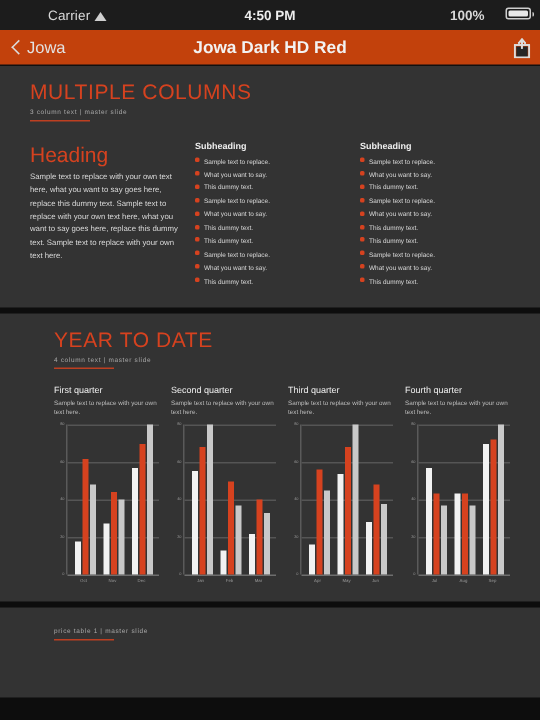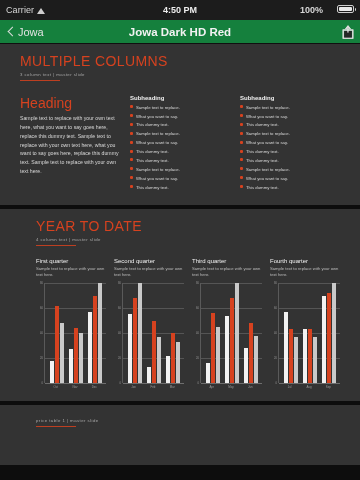--- a/index.html
+++ b/index.html
@@ -10,21 +10,21 @@
     color:#e8e8e8;
     -webkit-font-smoothing:antialiased;
   }
 
   
   .statusbar{
     height:20px; background:#1c1c1c; display:flex; align-items:center;
     padding:0 6px; font-size:9px; color:#d8d8d8; position:relative;
   }
   .sb-left{ display:flex; align-items:center; gap:3px; }
-  .sb-carrier{ font-size:9px; letter-spacing:.1px; }
+  .sb-carrier{ font-size:9px; letter-spacing:.1px;margin-left:26px; }
   .wifi-icon{ display:inline-block; width:9px; height:7px; position:relative; }
   .wifi-icon::before{
     content:""; position:absolute; left:0; top:1px; width:0; height:0;
     border-left:4.5px solid transparent; border-right:4.5px solid transparent;
     border-bottom:6px solid #cfcfcf;
   }
   .sb-center{
     position:absolute; left:0; right:0; text-align:center; font-size:9px;
     font-weight:bold; color:#eee; pointer-events:none;
   }
@@ -35,21 +35,21 @@
     position:relative; padding:1px;
   }
   .batt::after{
     content:""; position:absolute; right:-3px; top:2px; width:1.5px; height:3px;
     background:#cfcfcf; border-radius:0 1px 1px 0;
   }
   .batt i{ display:block; height:100%; width:100%; background:#e9e9e9; border-radius:1px; }
 
   
   .navbar{
-    height:24px; background:#15803d; display:flex; align-items:center;
+    height:24px; background:#c2410c; display:flex; align-items:center;
     padding:0 6px; position:relative; border-bottom:1px solid #101010;
   }
   .nav-back{ display:flex; align-items:center; gap:2px; cursor:pointer; z-index:2; }
   .chev{ width:10px; height:10px; position:relative; }
   .chev::before{
     content:""; position:absolute; left:3px; top:1.5px; width:6px; height:6px;
     border-left:1.6px solid #dcdcdc; border-bottom:1.6px solid #dcdcdc;
     transform:rotate(45deg);
   }
   .nav-back-label{ font-size:11px; color:#e2e2e2; }

